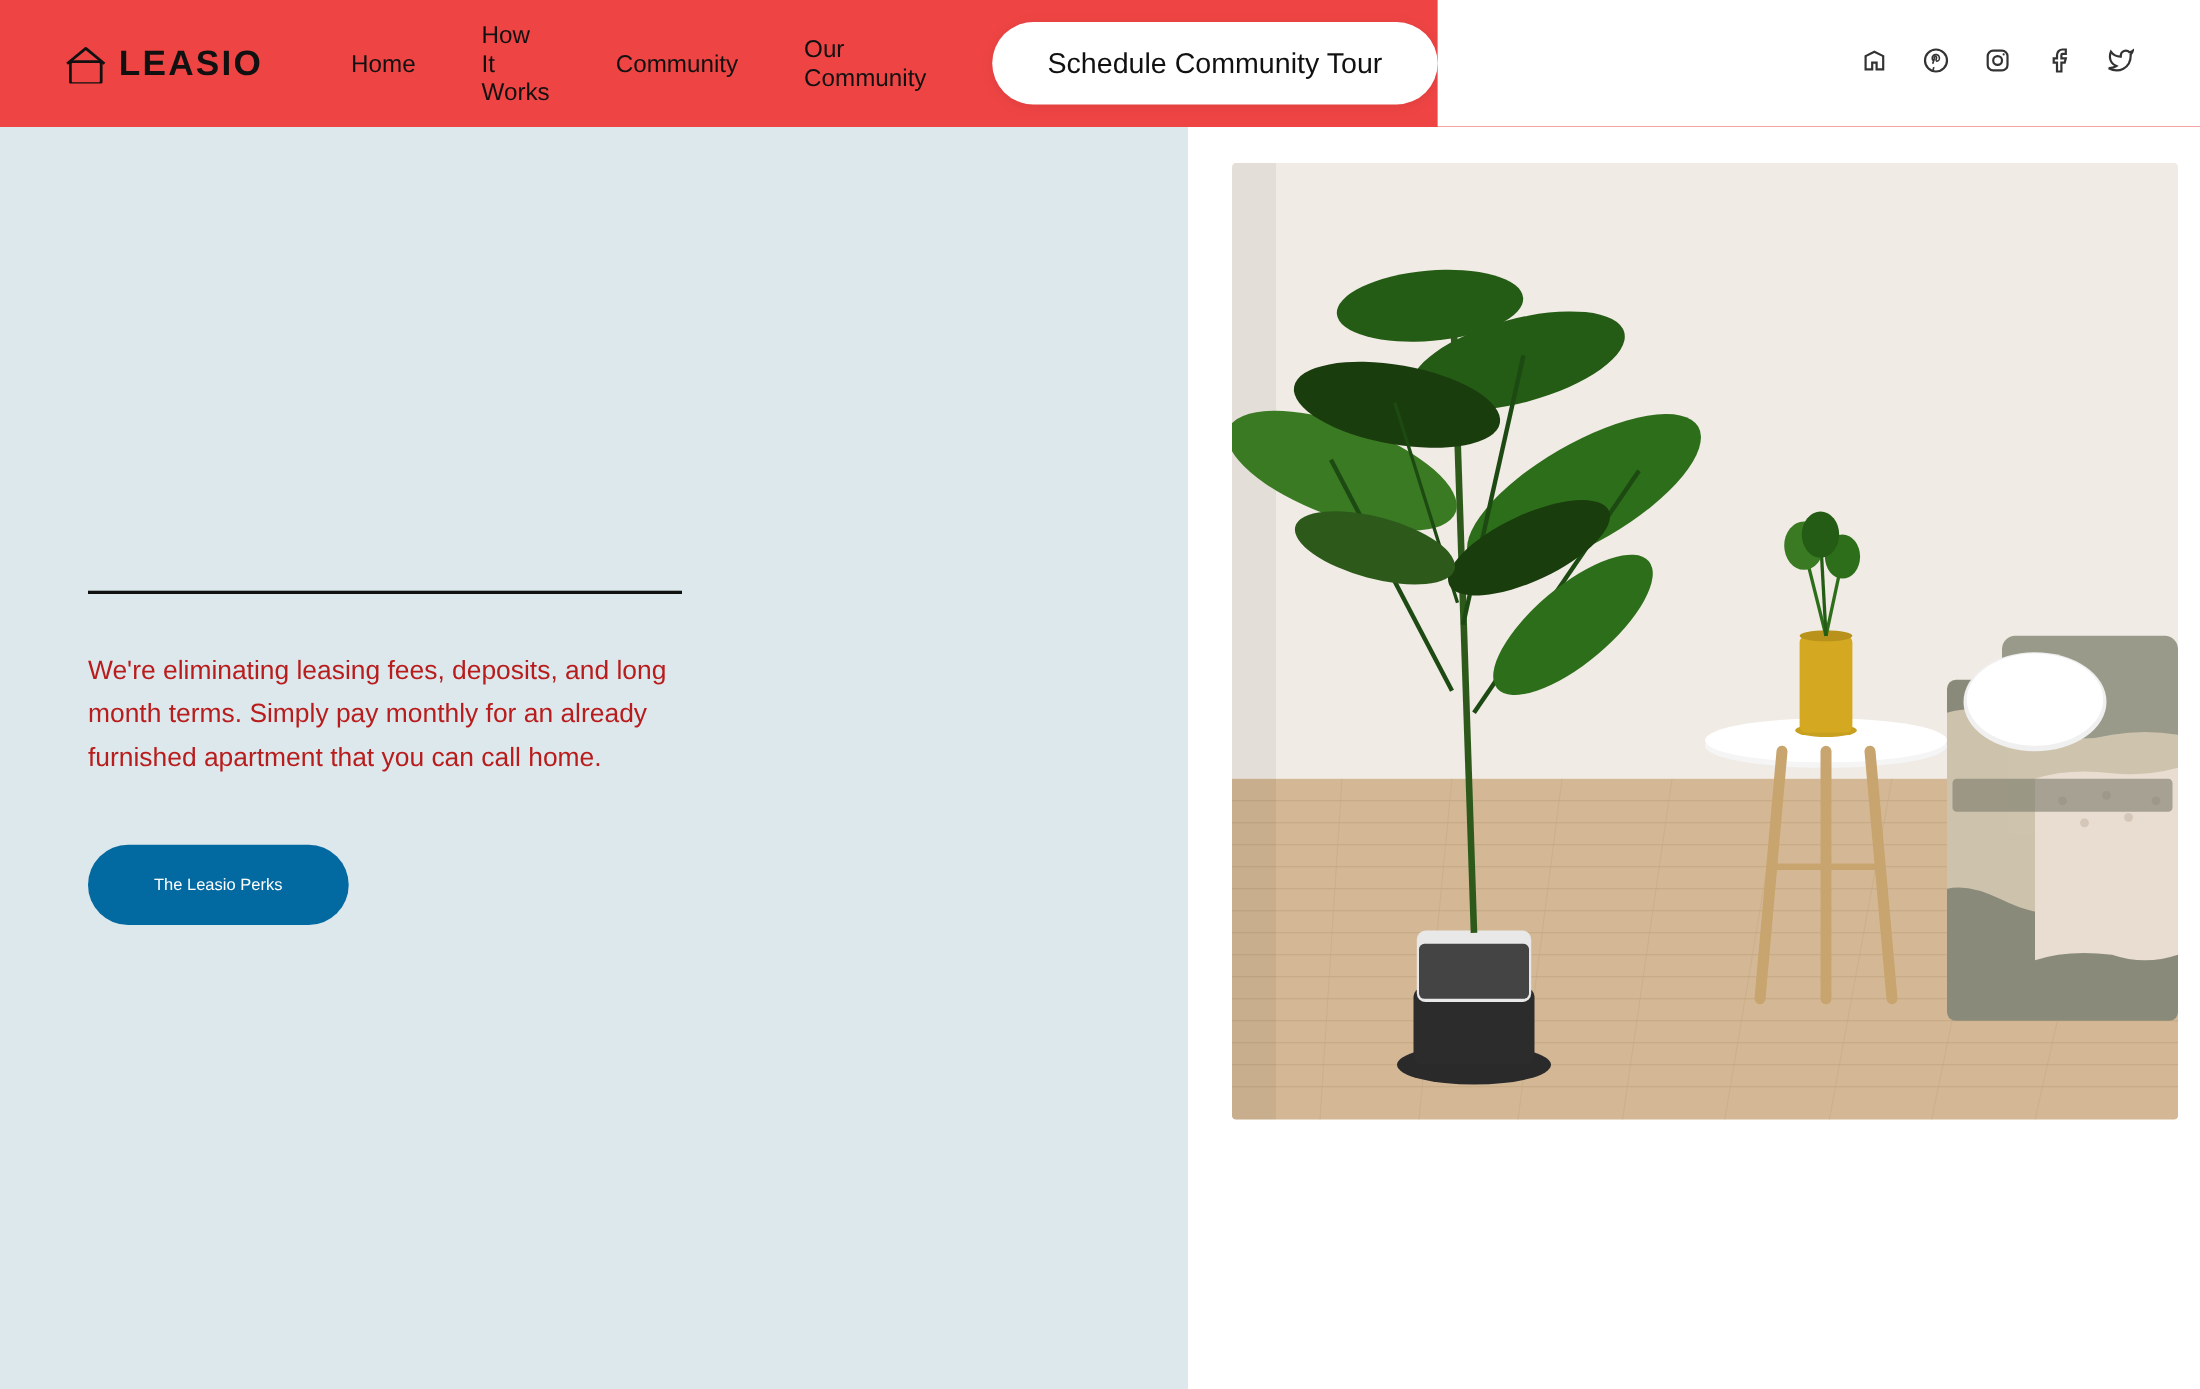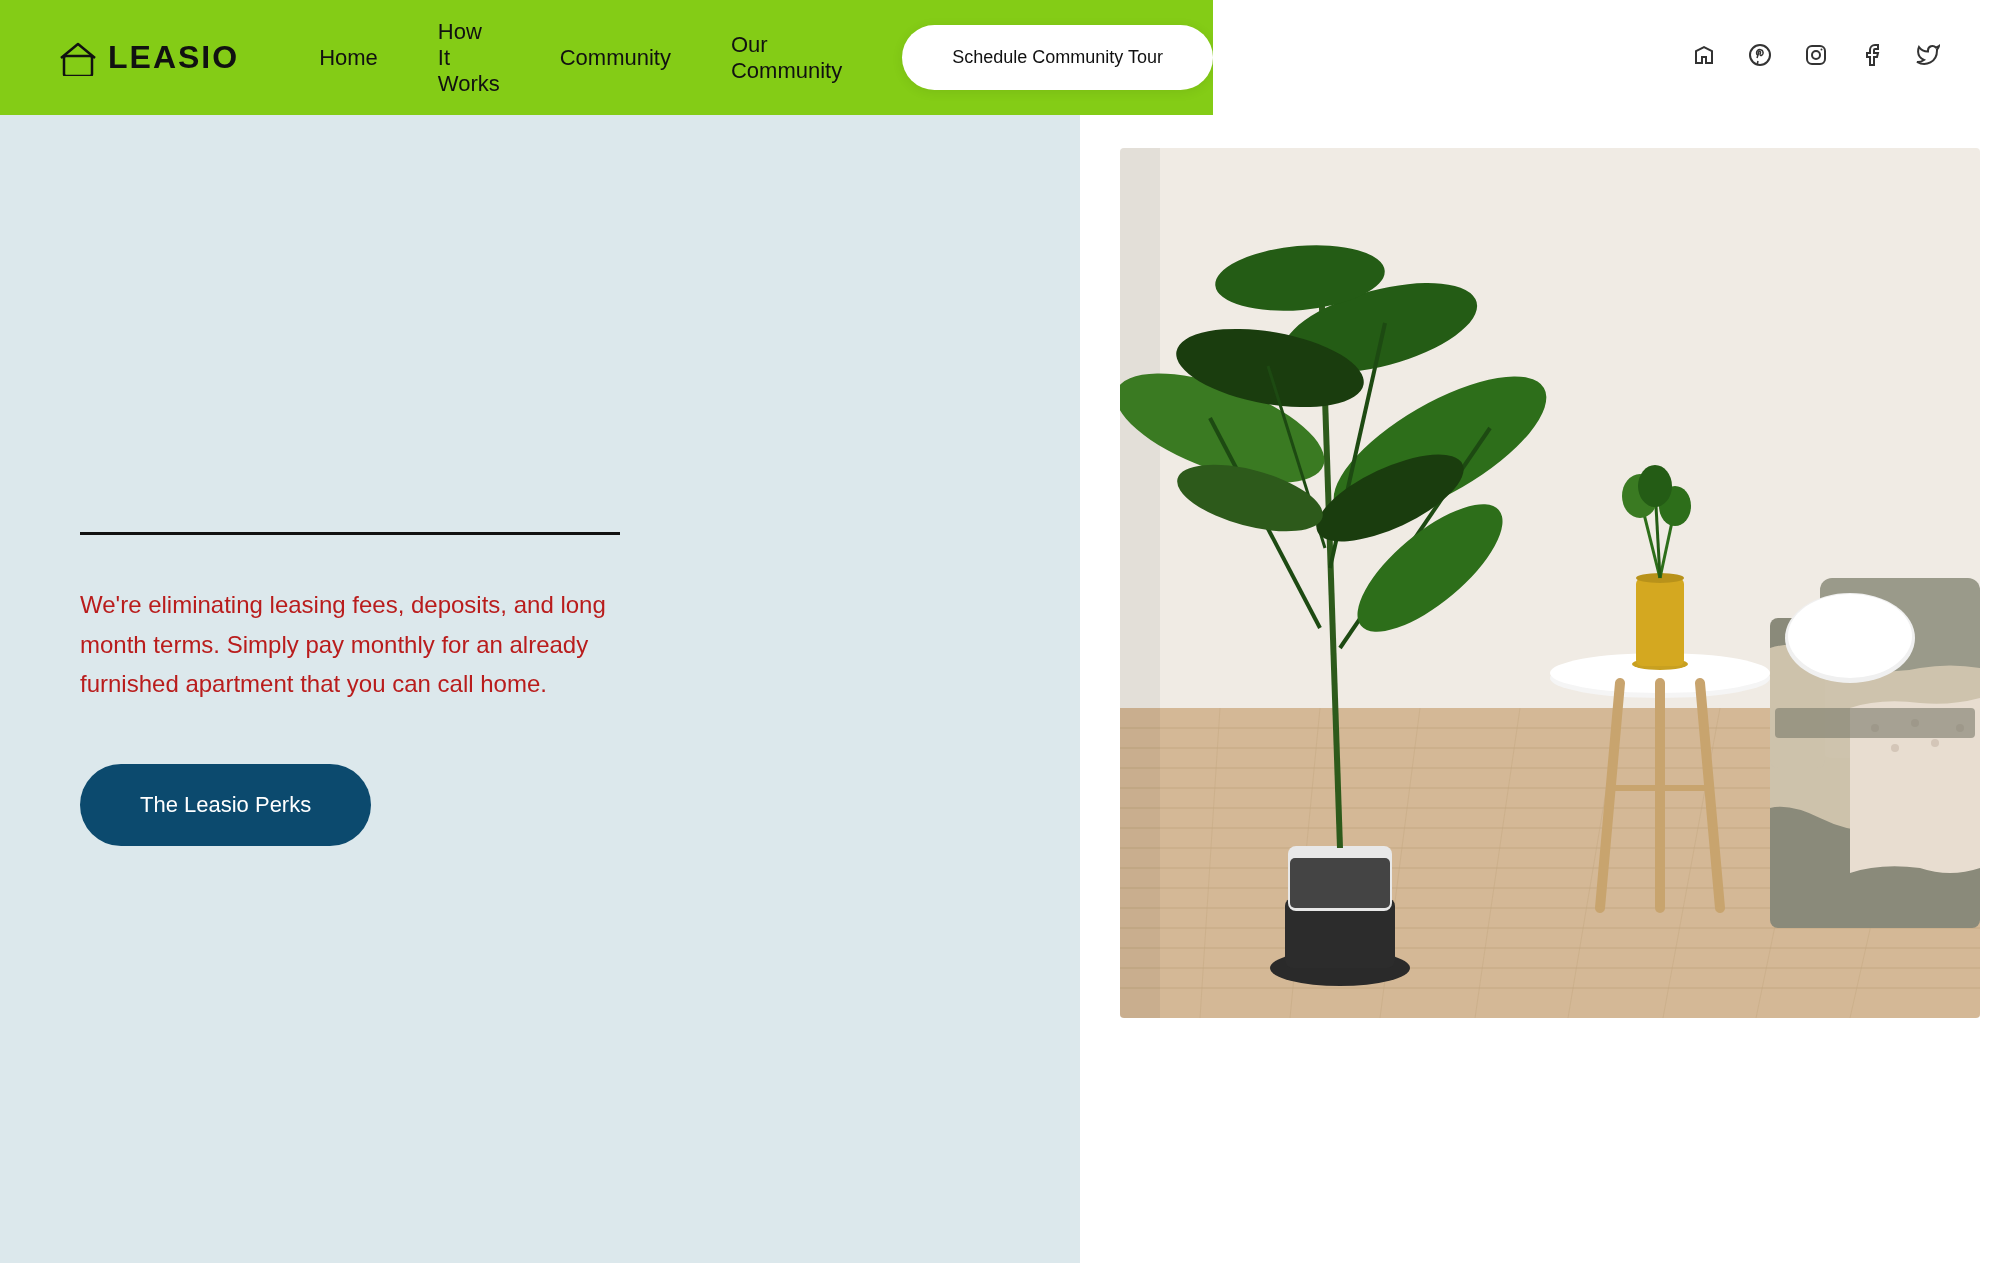--- a/index.html
+++ b/index.html
@@ -23,21 +23,21 @@
       left: 0;
       width: 2000px;
       height: 115px;
       display: flex;
       align-items: center;
       z-index: 100;
       background: transparent;
     }
 
     .navbar-left {
-      background: #84cc16;
+      background: #ef4444;
       height: 100%;
       display: flex;
       align-items: center;
       padding-left: 60px;
       flex: 0 0 1080px;
     }
 
     .navbar-right {
       background: #fff;
       height: 100%;
@@ -79,21 +79,21 @@
       text-decoration: none;
       font-weight: 400;
       cursor: pointer;
     }
 
     .schedule-btn {
       background: #fff;
       border: none;
       border-radius: 50px;
       padding: 22px 50px;
-      font-size: 18px;
+      font-size: 26px;
       font-weight: 500;
       color: #111;
       cursor: pointer;
       white-space: nowrap;
       box-shadow: 0 2px 12px rgba(0,0,0,0.08);
       margin-left: 60px;
     }
 
     .social-icons {
       display: flex;
@@ -153,26 +153,26 @@
 
     .hero-description {
       font-size: 24px;
       line-height: 1.65;
       color: #b91c1c;
       max-width: 580px;
       margin-bottom: 60px;
     }
 
     .perks-btn {
-      background: #0c4a6e;
+      background: #0369a1;
       color: #fff;
       border: none;
       border-radius: 50px;
       padding: 28px 60px;
-      font-size: 22px;
+      font-size: 15px;
       font-weight: 500;
       cursor: pointer;
       display: inline-block;
     }
 
     
     .scene-container {
       position: absolute;
       top: 148px;
       left: 40px;

